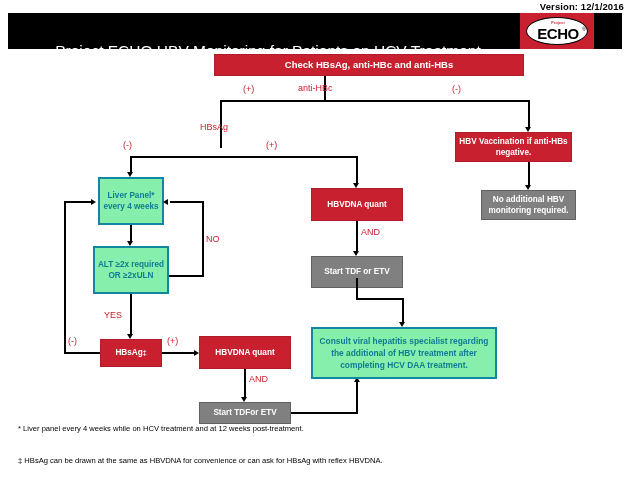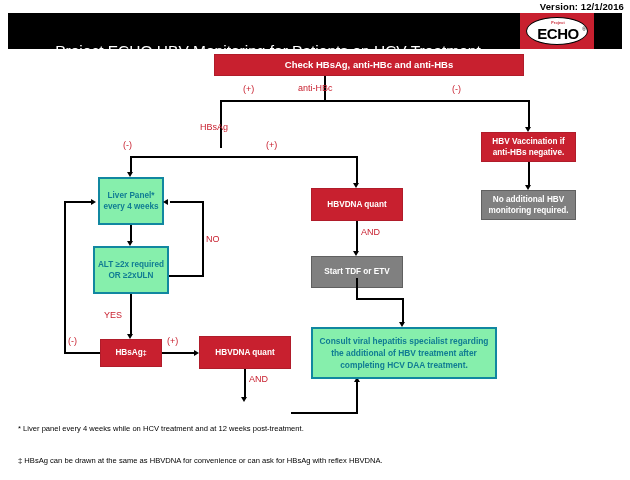--- a/index.html
+++ b/index.html
@@ -219,21 +219,21 @@
   <div class="ln" style="left:220px; top:100px; width:2px; height:48px;"></div>
   <div class="lbl" style="left:200px; top:122px;">HBsAg</div>
 
   <div class="ln" style="left:130px; top:156px; width:228px; height:2px;"></div>
   <div class="lbl" style="left:123px; top:140px;">(-)</div>
   <div class="lbl" style="left:266px; top:140px;">(+)</div>
 
   <div class="ln" style="left:528px; top:100px; width:2px; height:28px;"></div>
   <div class="arrow-d" style="left:525px; top:127px;"></div>
 
-  <div class="box box-red" style="left:481px; top:132px; width:95px; height:30px;">HBV Vaccination if anti-HBs negative.</div>
+  <div class="box box-red" style="left:455px; top:132px; width:117px; height:30px;">HBV Vaccination if anti-HBs negative.</div>
   <div class="ln" style="left:528px; top:162px; width:2px; height:24px;"></div>
   <div class="arrow-d" style="left:525px; top:185px;"></div>
 
   <div class="box box-gray" style="left:481px; top:190px; width:95px; height:30px;">No additional HBV monitoring required.</div>
 
   <div class="ln" style="left:130px; top:156px; width:2px; height:17px;"></div>
   <div class="arrow-d" style="left:127px; top:172px;"></div>
 
   <div class="box box-teal" style="left:98px; top:177px; width:66px; height:48px;">Liver Panel* every 4 weeks</div>
 
@@ -266,20 +266,21 @@
   <div class="ln" style="left:162px; top:352px; width:33px; height:2px;"></div>
   <div class="arrow-r" style="left:194px; top:349.5px;"></div>
   <div class="lbl" style="left:167px; top:336px;">(+)</div>
 
   <div class="box box-red" style="left:199px; top:336px; width:92px; height:33px;">HBVDNA quant</div>
 
   <div class="ln" style="left:244px; top:369px; width:2px; height:30px;"></div>
   <div class="arrow-d" style="left:241px; top:397px;"></div>
   <div class="lbl" style="left:249px; top:374px;">AND</div>
 
+  <div class="box box-gray" style="left:199px; top:402px; width:92px; height:22px;">Start TDFor ETV</div>
 
   <div class="ln" style="left:291px; top:412px; width:67px; height:2px;"></div>
   <div class="ln" style="left:356px; top:382px; width:2px; height:32px;"></div>
   <div class="arrow-u" style="left:353.5px; top:377px;"></div>
 
   <div class="ln" style="left:356px; top:156px; width:2px; height:28px;"></div>
   <div class="arrow-d" style="left:353px; top:183px;"></div>
 
   <div class="box box-red" style="left:311px; top:188px; width:92px; height:33px;">HBVDNA quant</div>
 

